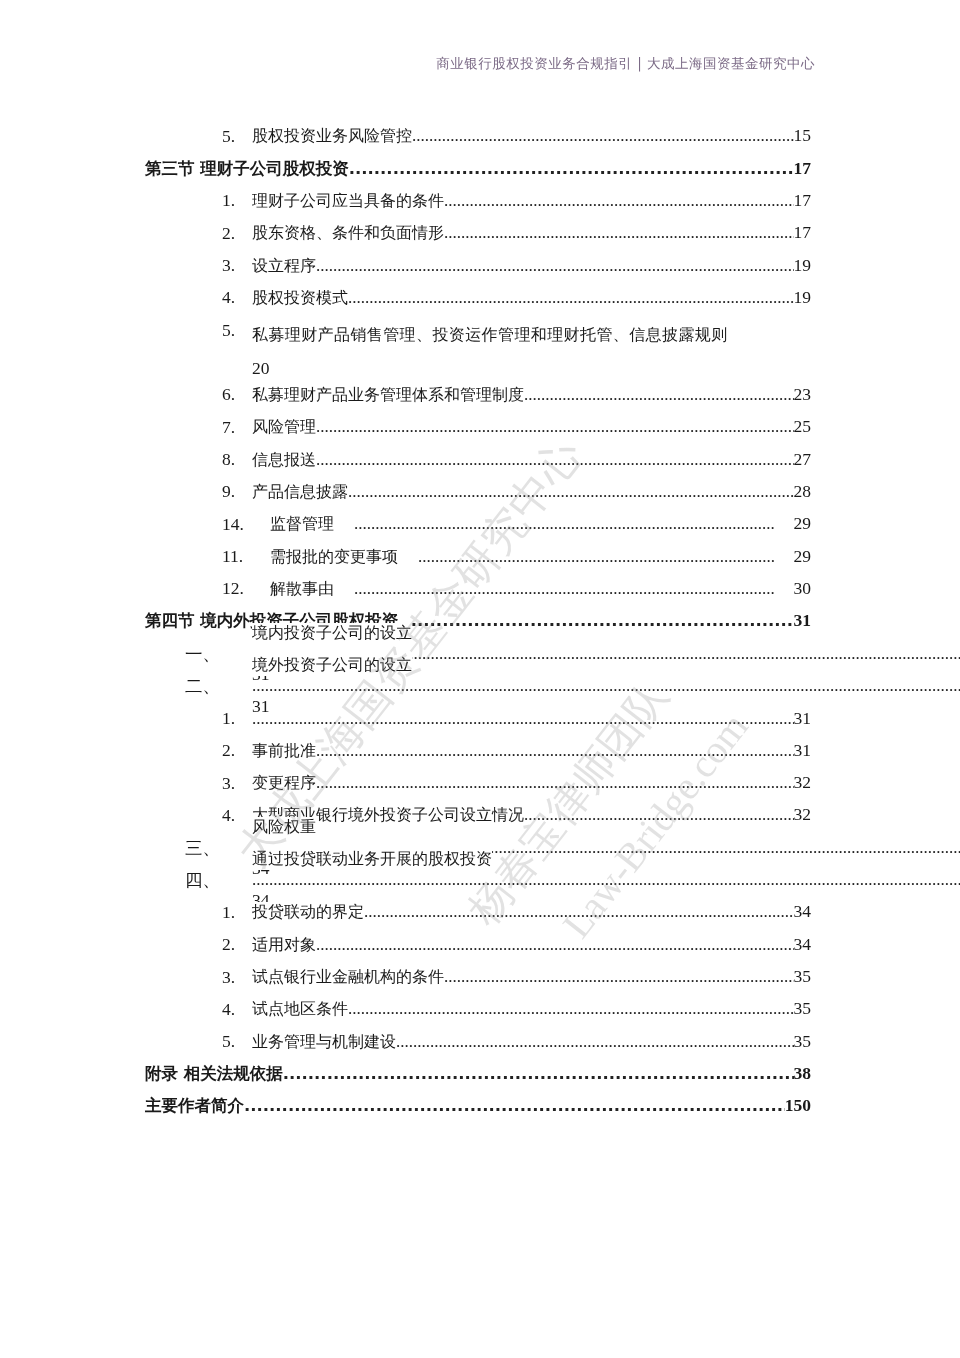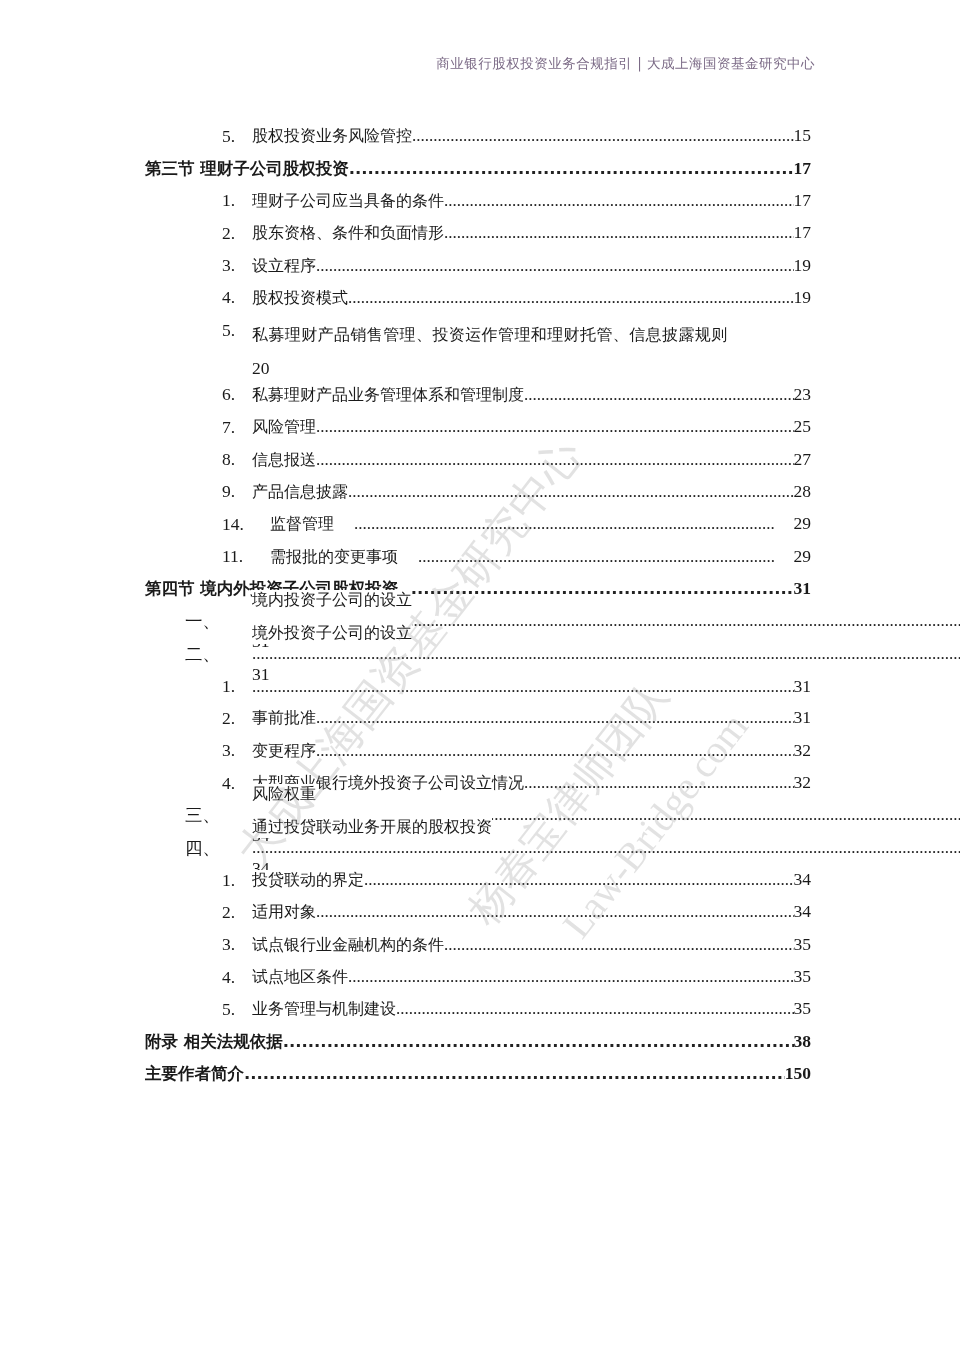--- a/index.html
+++ b/index.html
@@ -153,20 +153,28 @@
 
   <div class="row lvl-num2">
     <span class="num">11.</span>
     <span class="line">
         <span class="title">需报批的变更事项</span>
         <span class="dots"></span>
         <span class="page">29</span>
       </span>
   </div>
 
+  <div class="row lvl-num2">
+    <span class="num">12.</span>
+    <span class="line">
+        <span class="title">解散事由</span>
+        <span class="dots"></span>
+        <span class="page">30</span>
+      </span>
+  </div>
 
   <div class="row section">
     <span class="line">
         <span class="title">第四节  境内外投资子公司股权投资</span>
         <span class="dots"></span>
         <span class="page">31</span>
       </span>
   </div>
 
   <div class="row lvl-cn">

